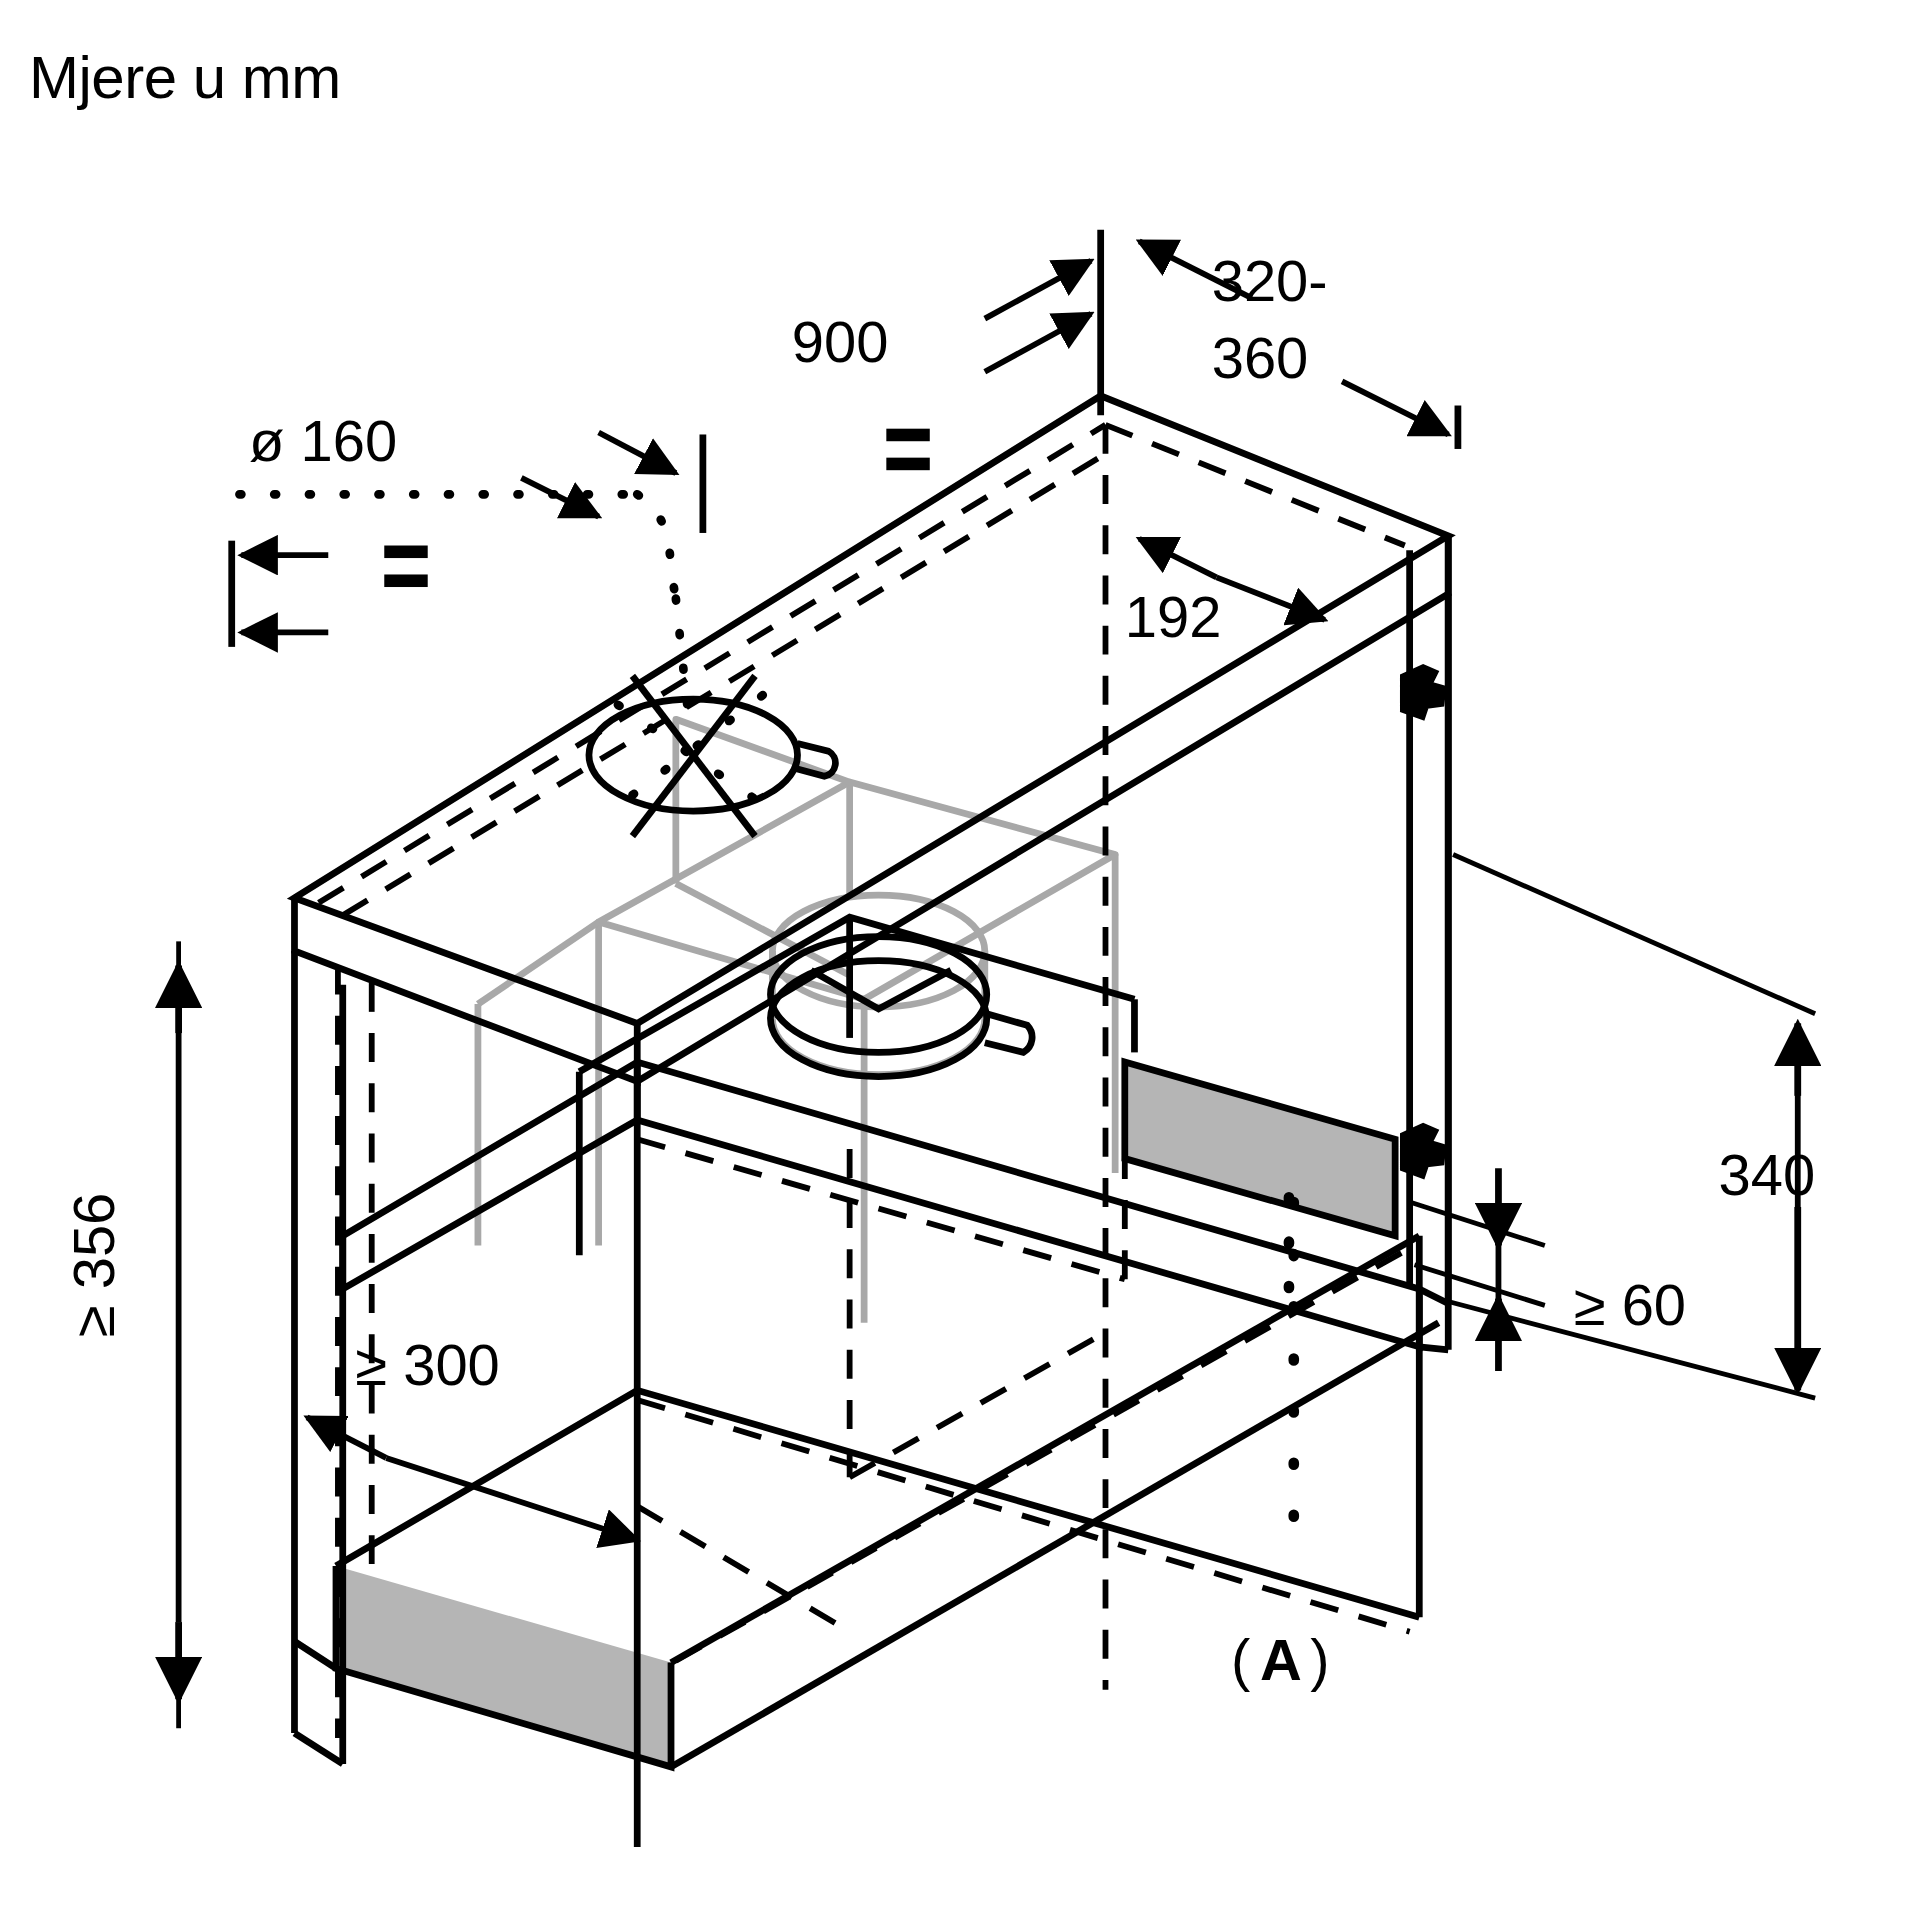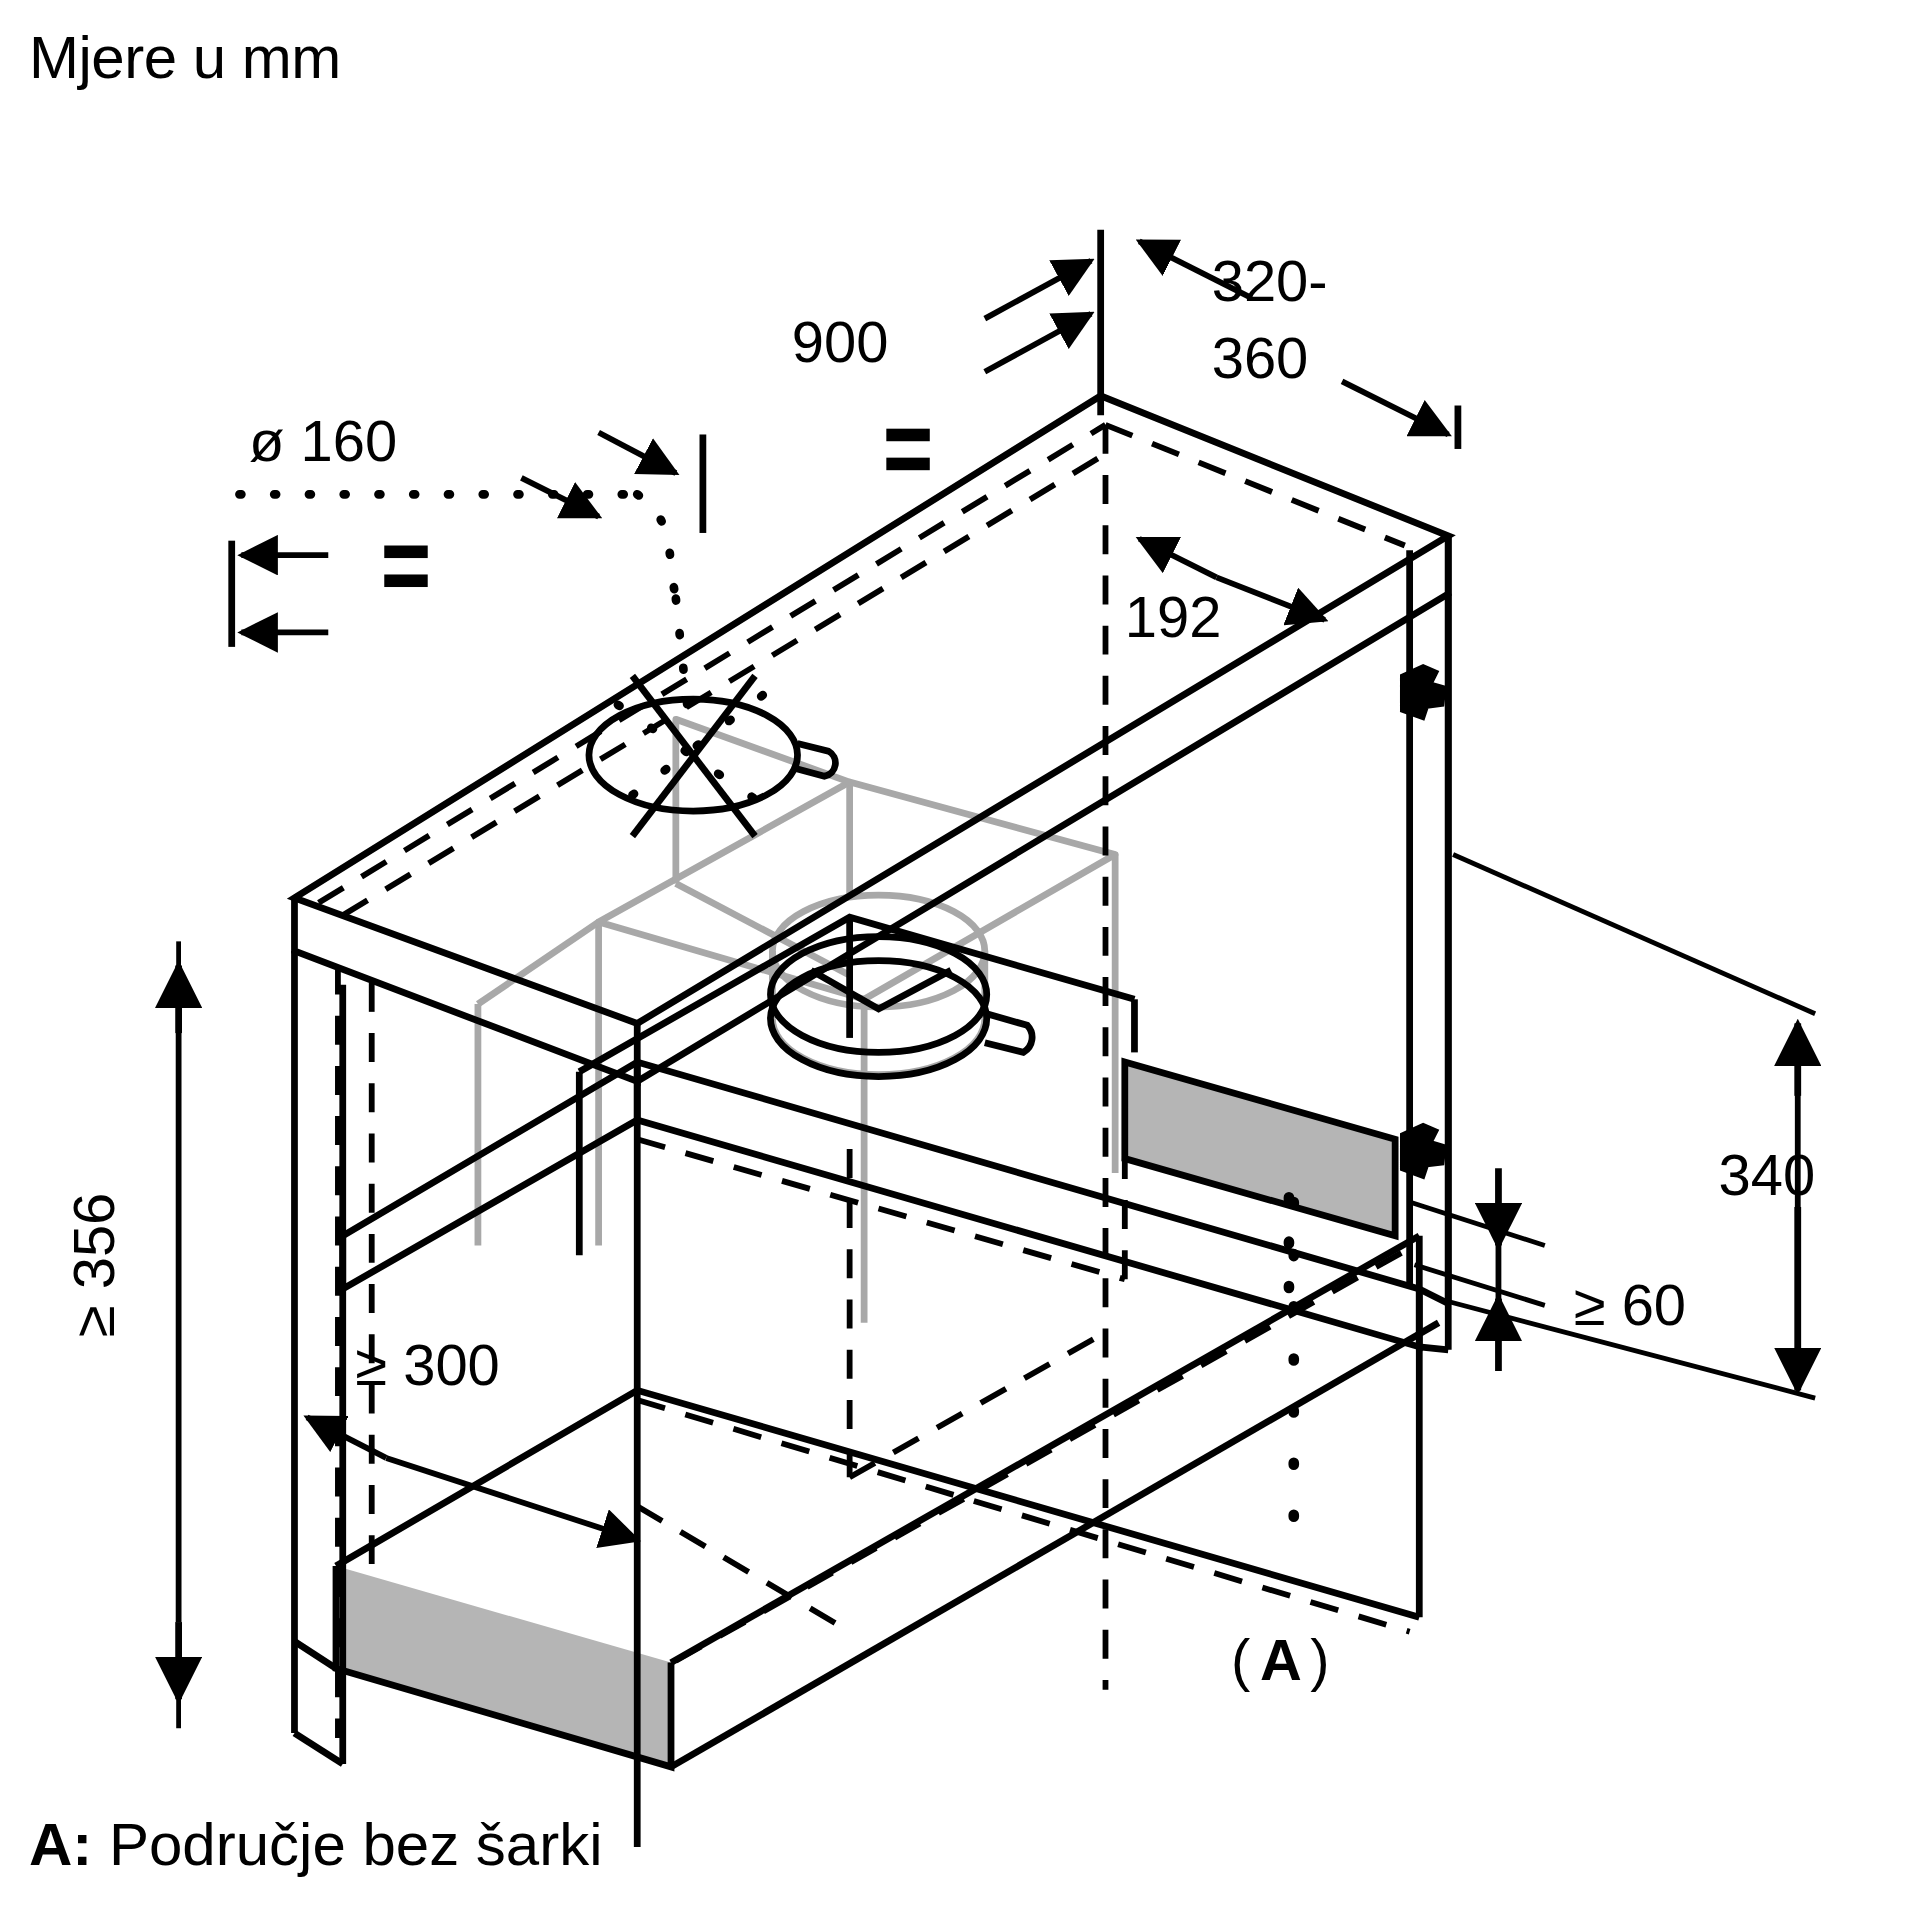--- a/index.html
+++ b/index.html
@@ -13,20 +13,21 @@
     height: 1931px;
     background: #ffffff;
     font-family: "Liberation Sans", sans-serif;
     overflow: hidden;
   }
   .hdr {
     position: absolute;
     left: 29px;
     color: #000;
     white-space: nowrap;
+    margin-top: 20px;
   }
   #title-line1 {
     top: 23px;
     font-size: 60px;
     font-weight: 400;
     letter-spacing: -0.5px;
   }
   #title-line2 {
     top: 93px;
     font-size: 60px;
@@ -292,18 +293,15 @@
     <g fill="#000" stroke="#000" stroke-width="4">
       <path d="M 1452 1175 l 22 -10 l 14 6 l -6 12 l 14 4 l -2 18 l -16 2 l -4 12 l -22 -8 z"></path>
     </g>
 
     <g>
       <path d="M 1335 1240 L 1335 1345" stroke="#000" stroke-width="11" stroke-linecap="round" stroke-dasharray="2 44" fill="none"></path>
     </g>
 
   </svg>
 
-  <div id="footer-caption">
-    <span class="bold">A:</span><span> Područje bez šarki</span>
-  </div>
 
 </div>
 
 
 </body></html>

